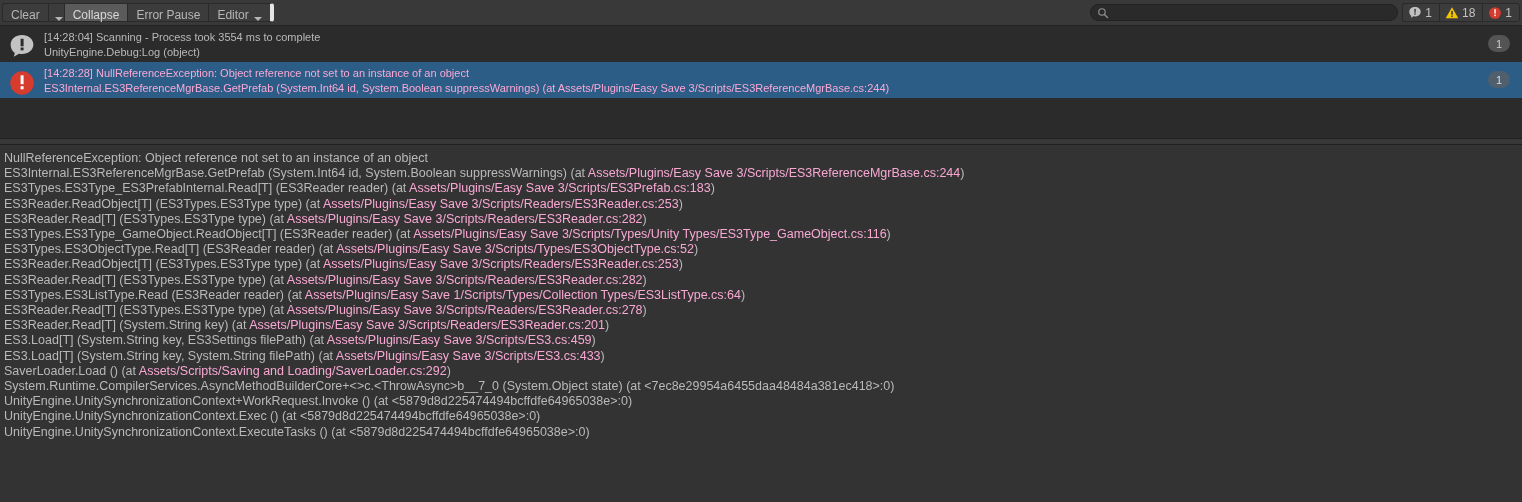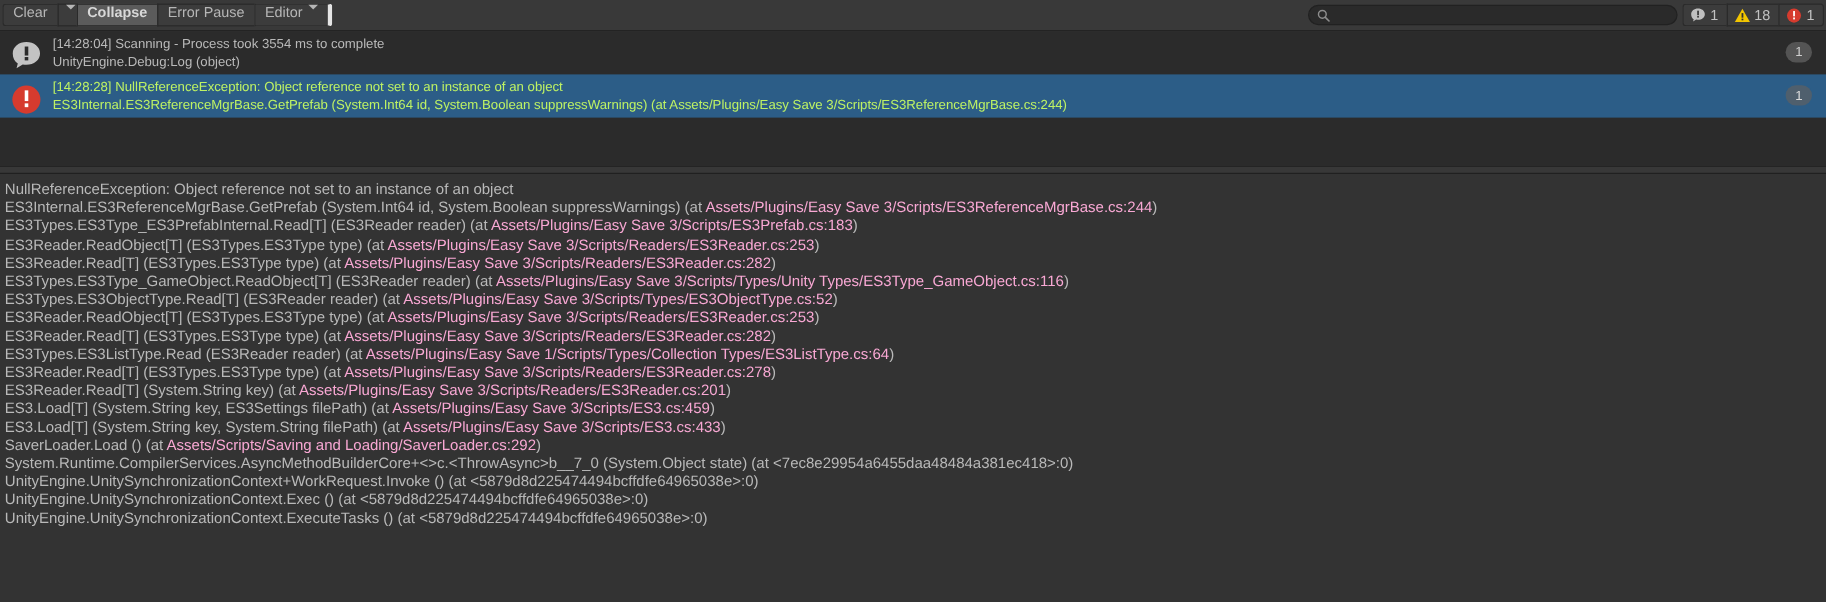--- a/index.html
+++ b/index.html
@@ -23,35 +23,35 @@
     background: #393939;
     border-bottom: 1px solid #232323;
     display: flex;
     align-items: stretch;
     padding: 3px 2px 2px 2px;
     gap: 0;
   }
   .tb-btn {
     height: 19px;
     display: flex;
-    align-items: flex-start;
+    align-items: flex-end;
     padding: 0 8px;
     font-size: 12px;
     color: #b6b6b6;
     background: #3c3c3c;
     border: 1px solid #2a2a2a;
     border-right: none;
     white-space: nowrap;
     line-height: 1;
     user-select: none;
   }
   .tb-btn:last-of-type { border-right: 1px solid #2a2a2a; }
   .tb-btn.rounded-l { border-radius: 3px 0 0 3px; }
   .tb-btn.rounded-r { border-radius: 0 3px 3px 0; border-right: 4px solid #e5e5e5; }
-  .tb-btn.active { background: #5b5b5b; color: #d8d8d8; font-weight: bold; }
+  .tb-btn.active { background: #5b5b5b; color: #d8d8d8; }
   .tb-caret-btn {
     width: 16px; padding: 0;
     justify-content: center;
   }
   .caret {
     width: 0; height: 0;
     border-left: 4px solid transparent;
     border-right: 4px solid transparent;
     border-top: 4px solid #b6b6b6;
     display: inline-block;
@@ -122,21 +122,21 @@
     overflow: hidden;
   }
   .log-line {
     font-size: 11px;
     line-height: 15px;
     color: #b9b9b9;
     white-space: nowrap;
     overflow: hidden;
     text-overflow: clip;
   }
-  .log-row.selected .log-line { color: #bef264; }
+  .log-row.selected .log-line { color: #f9a8d4; }
   .count-badge {
     position: absolute;
     right: 12px;
     top: 9px;
     width: 22px; height: 17px;
     border-radius: 9px;
     background: #545454;
     color: #cfcfcf;
     font-size: 11px;
     display: flex; align-items: center; justify-content: center;

